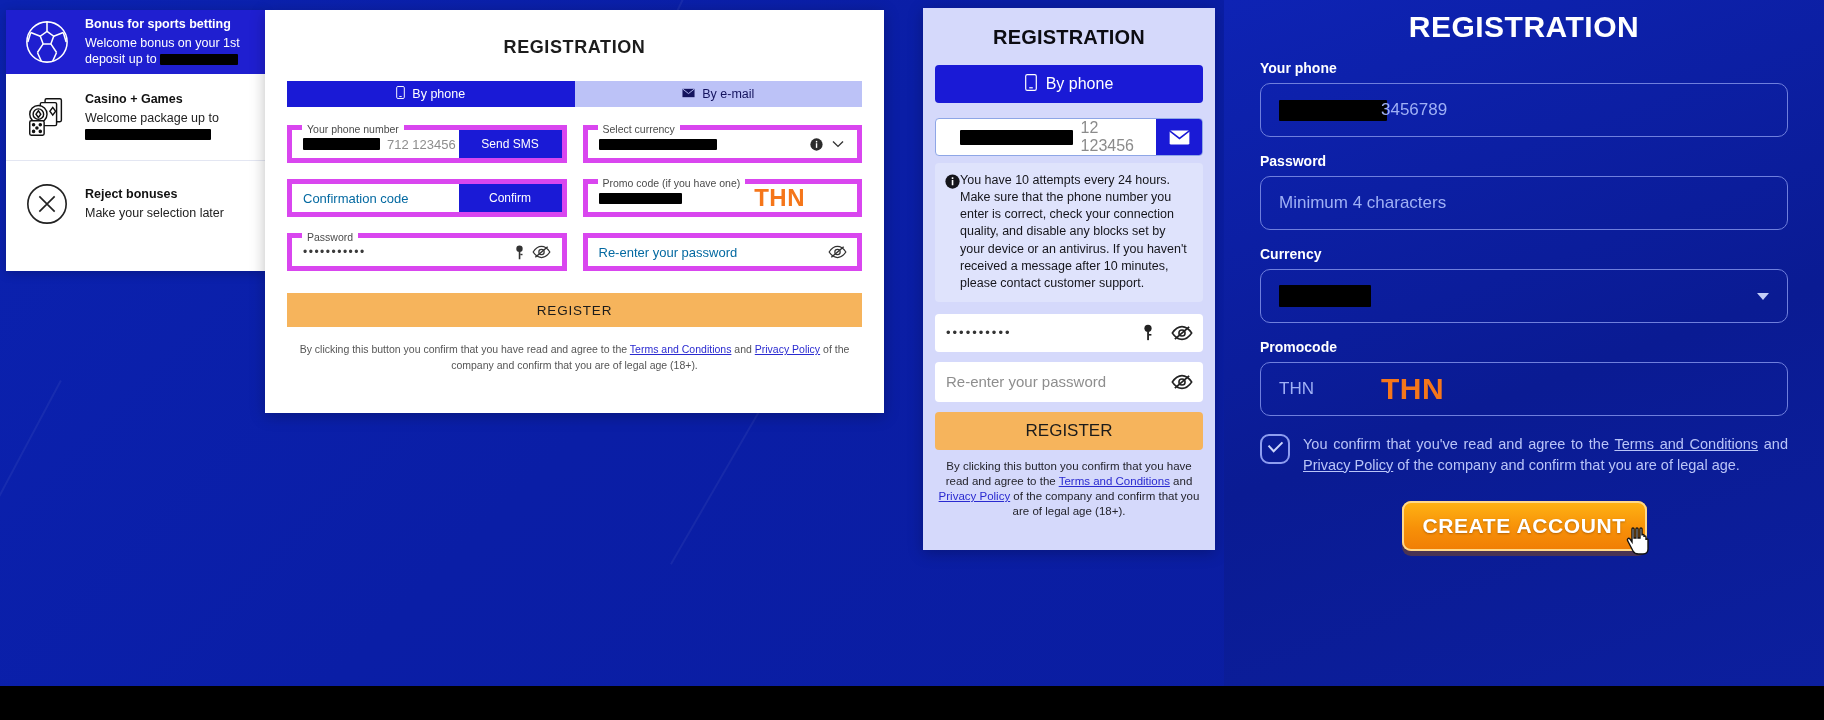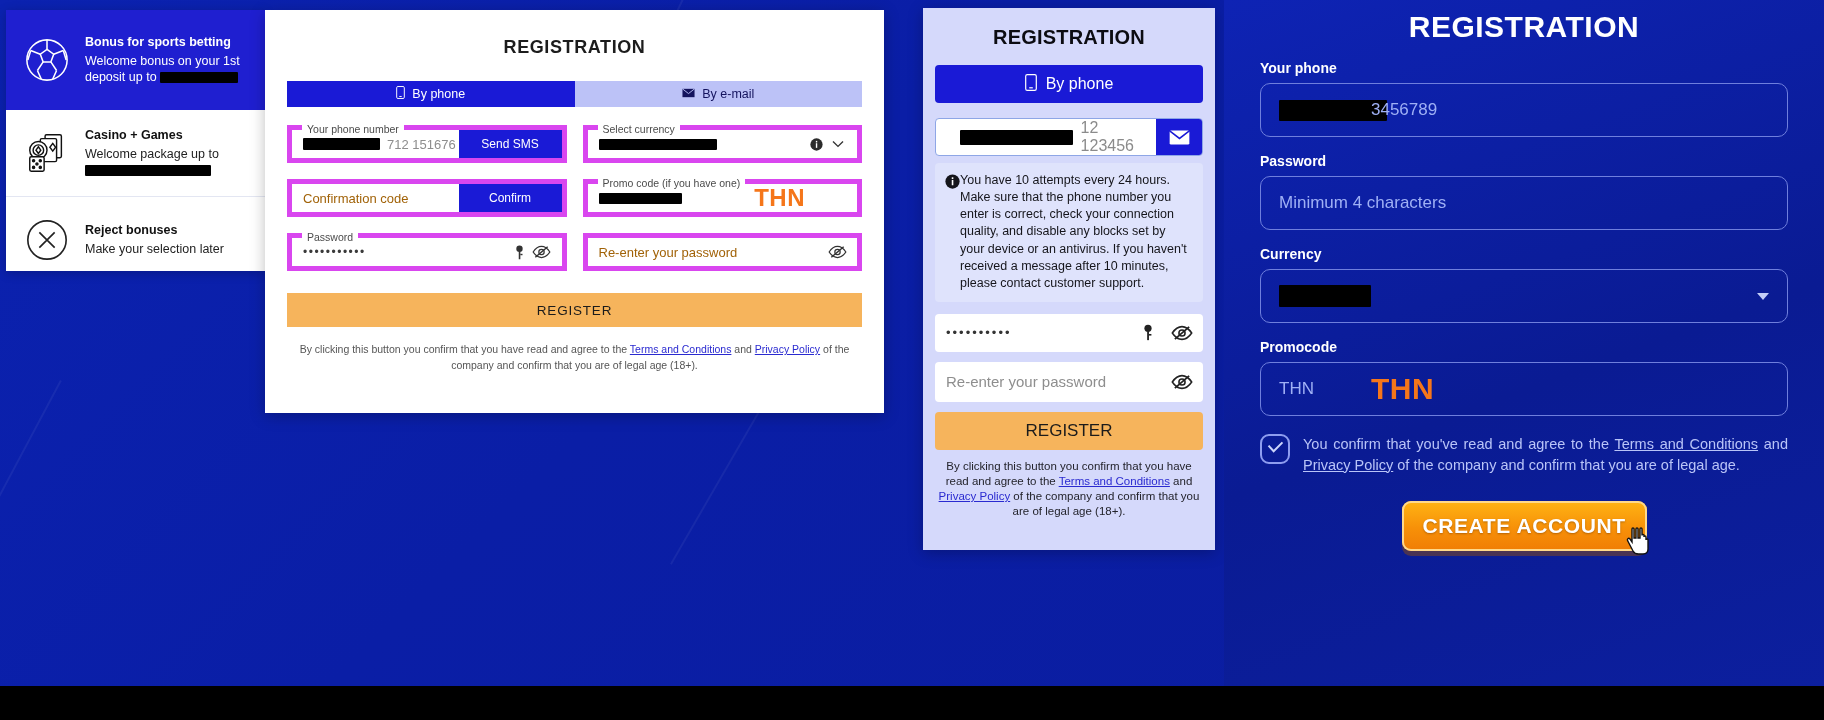--- a/index.html
+++ b/index.html
@@ -25,21 +25,21 @@
 
   
   .bonus-panel {
     position: absolute; left: 6px; top: 10px;
     width: 259px; height: 261px;
     background: #fff;
     box-shadow: 0 2px 10px rgba(0,0,0,.22);
     overflow: hidden;
   }
   .bonus-item { display:flex; align-items:flex-start; gap:13px; padding:14px 14px 14px 16px; }
-  .bonus-item.active { background:#1f1fd0; color:#fff; height:100px; align-items:center;}
+  .bonus-item.active { background:#1f1fd0; color:#fff; height:64px; align-items:center;}
   .bonus-item.plain { background:#fff; color:#111; height:87px; align-items:center; border-bottom:1px solid #e3e6f2; }
   .bonus-item.last { background:#fff; color:#111; height:86px; align-items:center; }
   .bonus-ico { flex:0 0 auto; width:50px; height:50px; display:flex; align-items:center; justify-content:center; }
   .bonus-txt { flex:1 1 auto; min-width:0; }
   .bonus-title { font-size:12.5px; font-weight:bold; line-height:1.25; }
   .bonus-sub { font-size:12.5px; line-height:1.28; margin-top:2px; }
   .bonus-item.active .bonus-sub { color:#fff; }
   .bonus-item.plain .bonus-sub, .bonus-item.last .bonus-sub { color:#222; }
   .rd-a { width:78px; height:11px; }
   .rd-b { width:126px; height:11px; }
@@ -65,21 +65,21 @@
   .fld { position:relative; height:38px; border:5px solid #d946ef; background:#fff; display:flex; align-items:center; }
   .fld .legend {
     position:absolute; top:-7px; left:10px; background:#fff; padding:0 5px;
     font-size:10.5px; color:#4b4b4b; white-space:nowrap;
   }
   .fld .val { padding-left:11px; font-size:13px; color:#8d8d8d; display:flex; align-items:center; gap:7px; flex:1; min-width:0;}
   .fld .act {
     width:103px; height:100%; background:#1a1ad6; color:#fff; font-size:12px;
     display:flex; align-items:center; justify-content:center; cursor:pointer; flex:0 0 auto;
   }
-  .fld .ph { color:#a16207; font-size:13px; padding-left:11px; }
+  .fld .ph { color:#0369a1; font-size:13px; padding-left:11px; }
   .dots { letter-spacing:1.5px; font-size:12px; color:#3a3a3a; padding-left:11px; }
   .icn { width:22px; height:22px; display:flex; align-items:center; justify-content:center; color:#333; flex:0 0 auto; }
   .thn-orange { color:#f5761a; font-weight:bold; font-size:24px; letter-spacing:.5px; }
 
   .btn-register {
     margin:22px 22px 0 22px; height:34px; background:#f6b45c; color:#1b1b1b;
     font-size:13.5px; letter-spacing:.8px; display:flex; align-items:center; justify-content:center;
     cursor:pointer;
   }
   .legal { margin:14px 32px 0 32px; text-align:center; font-size:10.5px; color:#555; line-height:1.55; }
@@ -109,21 +109,21 @@
 
   
   .right {
     position:absolute; left:1224px; top:0; width:600px; height:690px;
     background: linear-gradient(160deg, #0e23b4 0%, #0a1b93 55%, #0c1f9e 100%);
     padding:0 36px;
   }
   .r-title { text-align:center; color:#fff; font-size:30px; font-weight:bold; letter-spacing:.5px; padding-top:10px; }
   .r-label { color:#fff; font-size:14px; font-weight:bold; margin-top:16px; margin-bottom:7px; }
   .r-fld { height:54px; border:1px solid #6f7fdd; border-radius:10px; display:flex; align-items:center;
-           padding:16px 18px; color:#9fb0f5; font-size:17px; }
+           padding:16px 18px; color:#9fb0f5; font-size:17px; gap:10px; }
   .r-caret { margin-left:auto; width:0;height:0;border-left:6px solid transparent;border-right:6px solid transparent;border-top:7px solid #c3cdf7; }
   .r-promo { display:flex; align-items:center; }
   .r-promo .pl { font-size:17px; color:#9fb0f5; width:92px; }
   .r-promo .vl { color:#f5761a; font-weight:bold; font-size:30px; letter-spacing:.5px; }
   .r-terms { display:flex; gap:13px; margin-top:18px; }
   .r-check { flex:0 0 auto; width:30px; height:30px; border:2px solid #8e9df0; border-radius:9px; display:flex; align-items:center; justify-content:center; }
   .r-terms .t { color:#b9c4f8; font-size:14.5px; line-height:1.42; text-align:justify; }
   .r-terms .t a { color:#b9c4f8; text-decoration:underline; }
   .r-cta-wrap { display:flex; justify-content:center; margin-top:26px; }
   .r-cta { position:relative; width:245px; height:50px; border-radius:9px;
@@ -232,21 +232,21 @@
         <span>By e-mail</span>
       </div>
     </div>
 
     <div class="grid2">
 
       <div class="fld">
         <span class="legend">Your phone number</span>
         <span class="val">
           <span class="redact" style="width:77px;height:12px;"></span>
-          <span>712 151676</span>
+          <span>712 123456</span>
         </span>
         <span class="act">Send SMS</span>
       </div>
 
       <div class="fld">
         <span class="legend">Select currency</span>
         <span class="val">
           <span class="redact" style="width:118px;height:11px;"></span>
         </span>
         <span class="icn">

